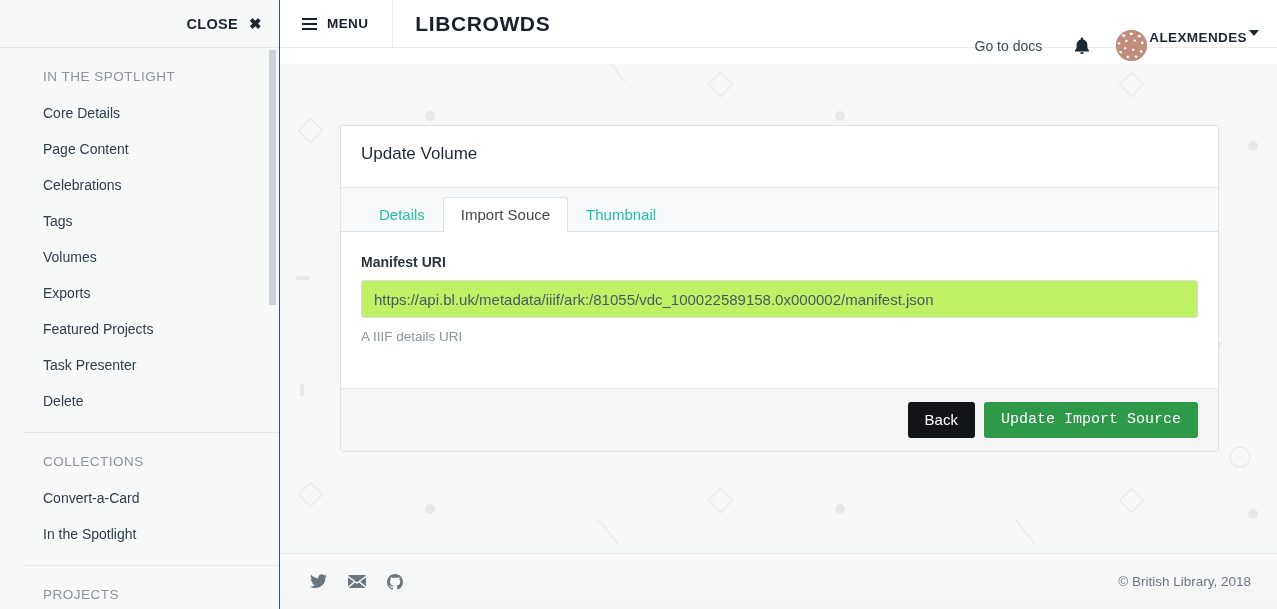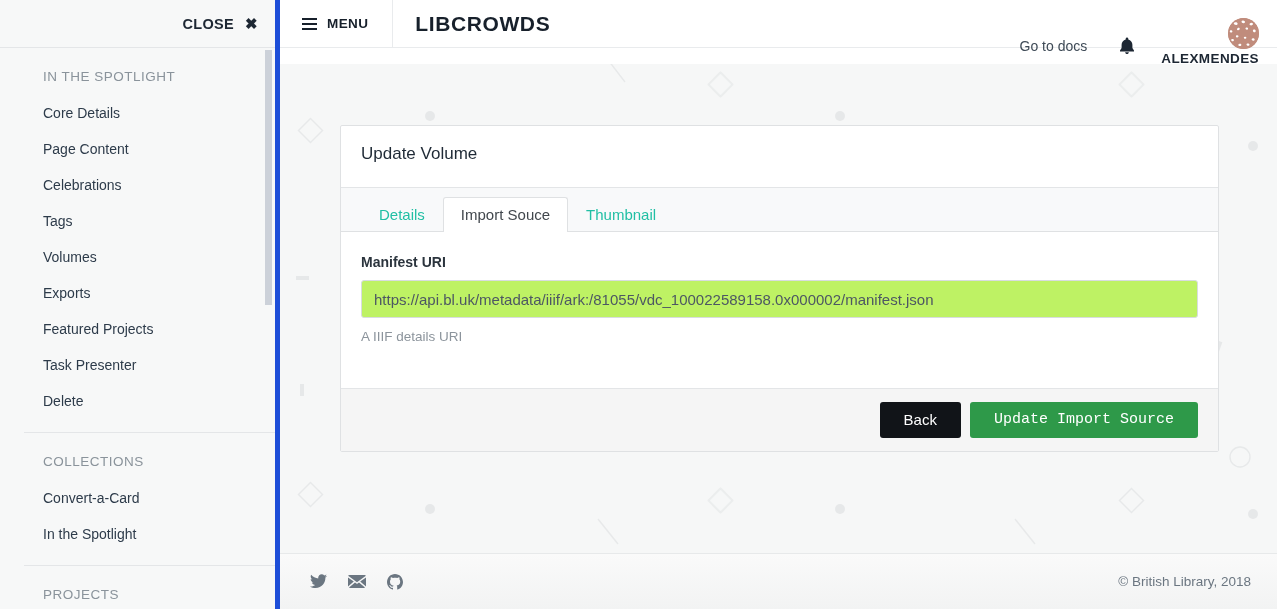--- a/index.html
+++ b/index.html
@@ -12,21 +12,21 @@
     background: #ffffff;
     -webkit-font-smoothing: antialiased;
   }
 
   
   #sidebar {
     position: absolute;
     left: 0; top: 0;
     width: 280px; height: 609px;
     background: #f7f8f8;
-    border-right: 5px solid #1d4ed8;
+    border-right: 1px solid #1d4ed8;
     overflow: hidden;
   }
   #sidebar-header {
     height: 48px;
     background: #f7f8f8;
     border-bottom: 1px solid #e4e6e8;
     display: flex;
     align-items: center;
     justify-content: flex-end;
     padding-right: 17px;
@@ -134,25 +134,24 @@
     padding: 0 16px;
     cursor: pointer;
   }
   #bell-button {
     padding: 0 16px;
     cursor: pointer;
     display: flex; align-items: center;
     background: none; border: none;
   }
   #user-menu {
-    display: flex; align-items: flex-end; gap: 2px;
+    display: flex; align-items: flex-start; gap: 2px;
     padding-left: 10px;
     cursor: pointer;
     text-decoration: none;
-    flex-direction: column;
   }
   #avatar {
     width: 31px; height: 31px;
     border-radius: 50%;
     background: #c08c7c;
     position: relative;
     overflow: hidden;
     flex: none;
   }
   #avatar svg { display: block; }
@@ -264,21 +263,21 @@
   #card-footer {
     background: #f5f5f5;
     border-top: 1px solid #e3e5e7;
     padding: 13px 20px;
     display: flex;
     justify-content: flex-end;
     gap: 9px;
   }
   .btn {
     font-size: 15px;
-    padding: 9px 24px;
+    padding: 9px 17px;
     border: none;
     border-radius: 3px;
     cursor: pointer;
     font-family: "Liberation Sans", sans-serif;
     line-height: 18px;
   }
   #back-button { background: #111418; color: #ffffff; }
   #update-button { background: #2e9949; color: #ffffff; font-family: Liberation Mono, monospace; }
 
   

